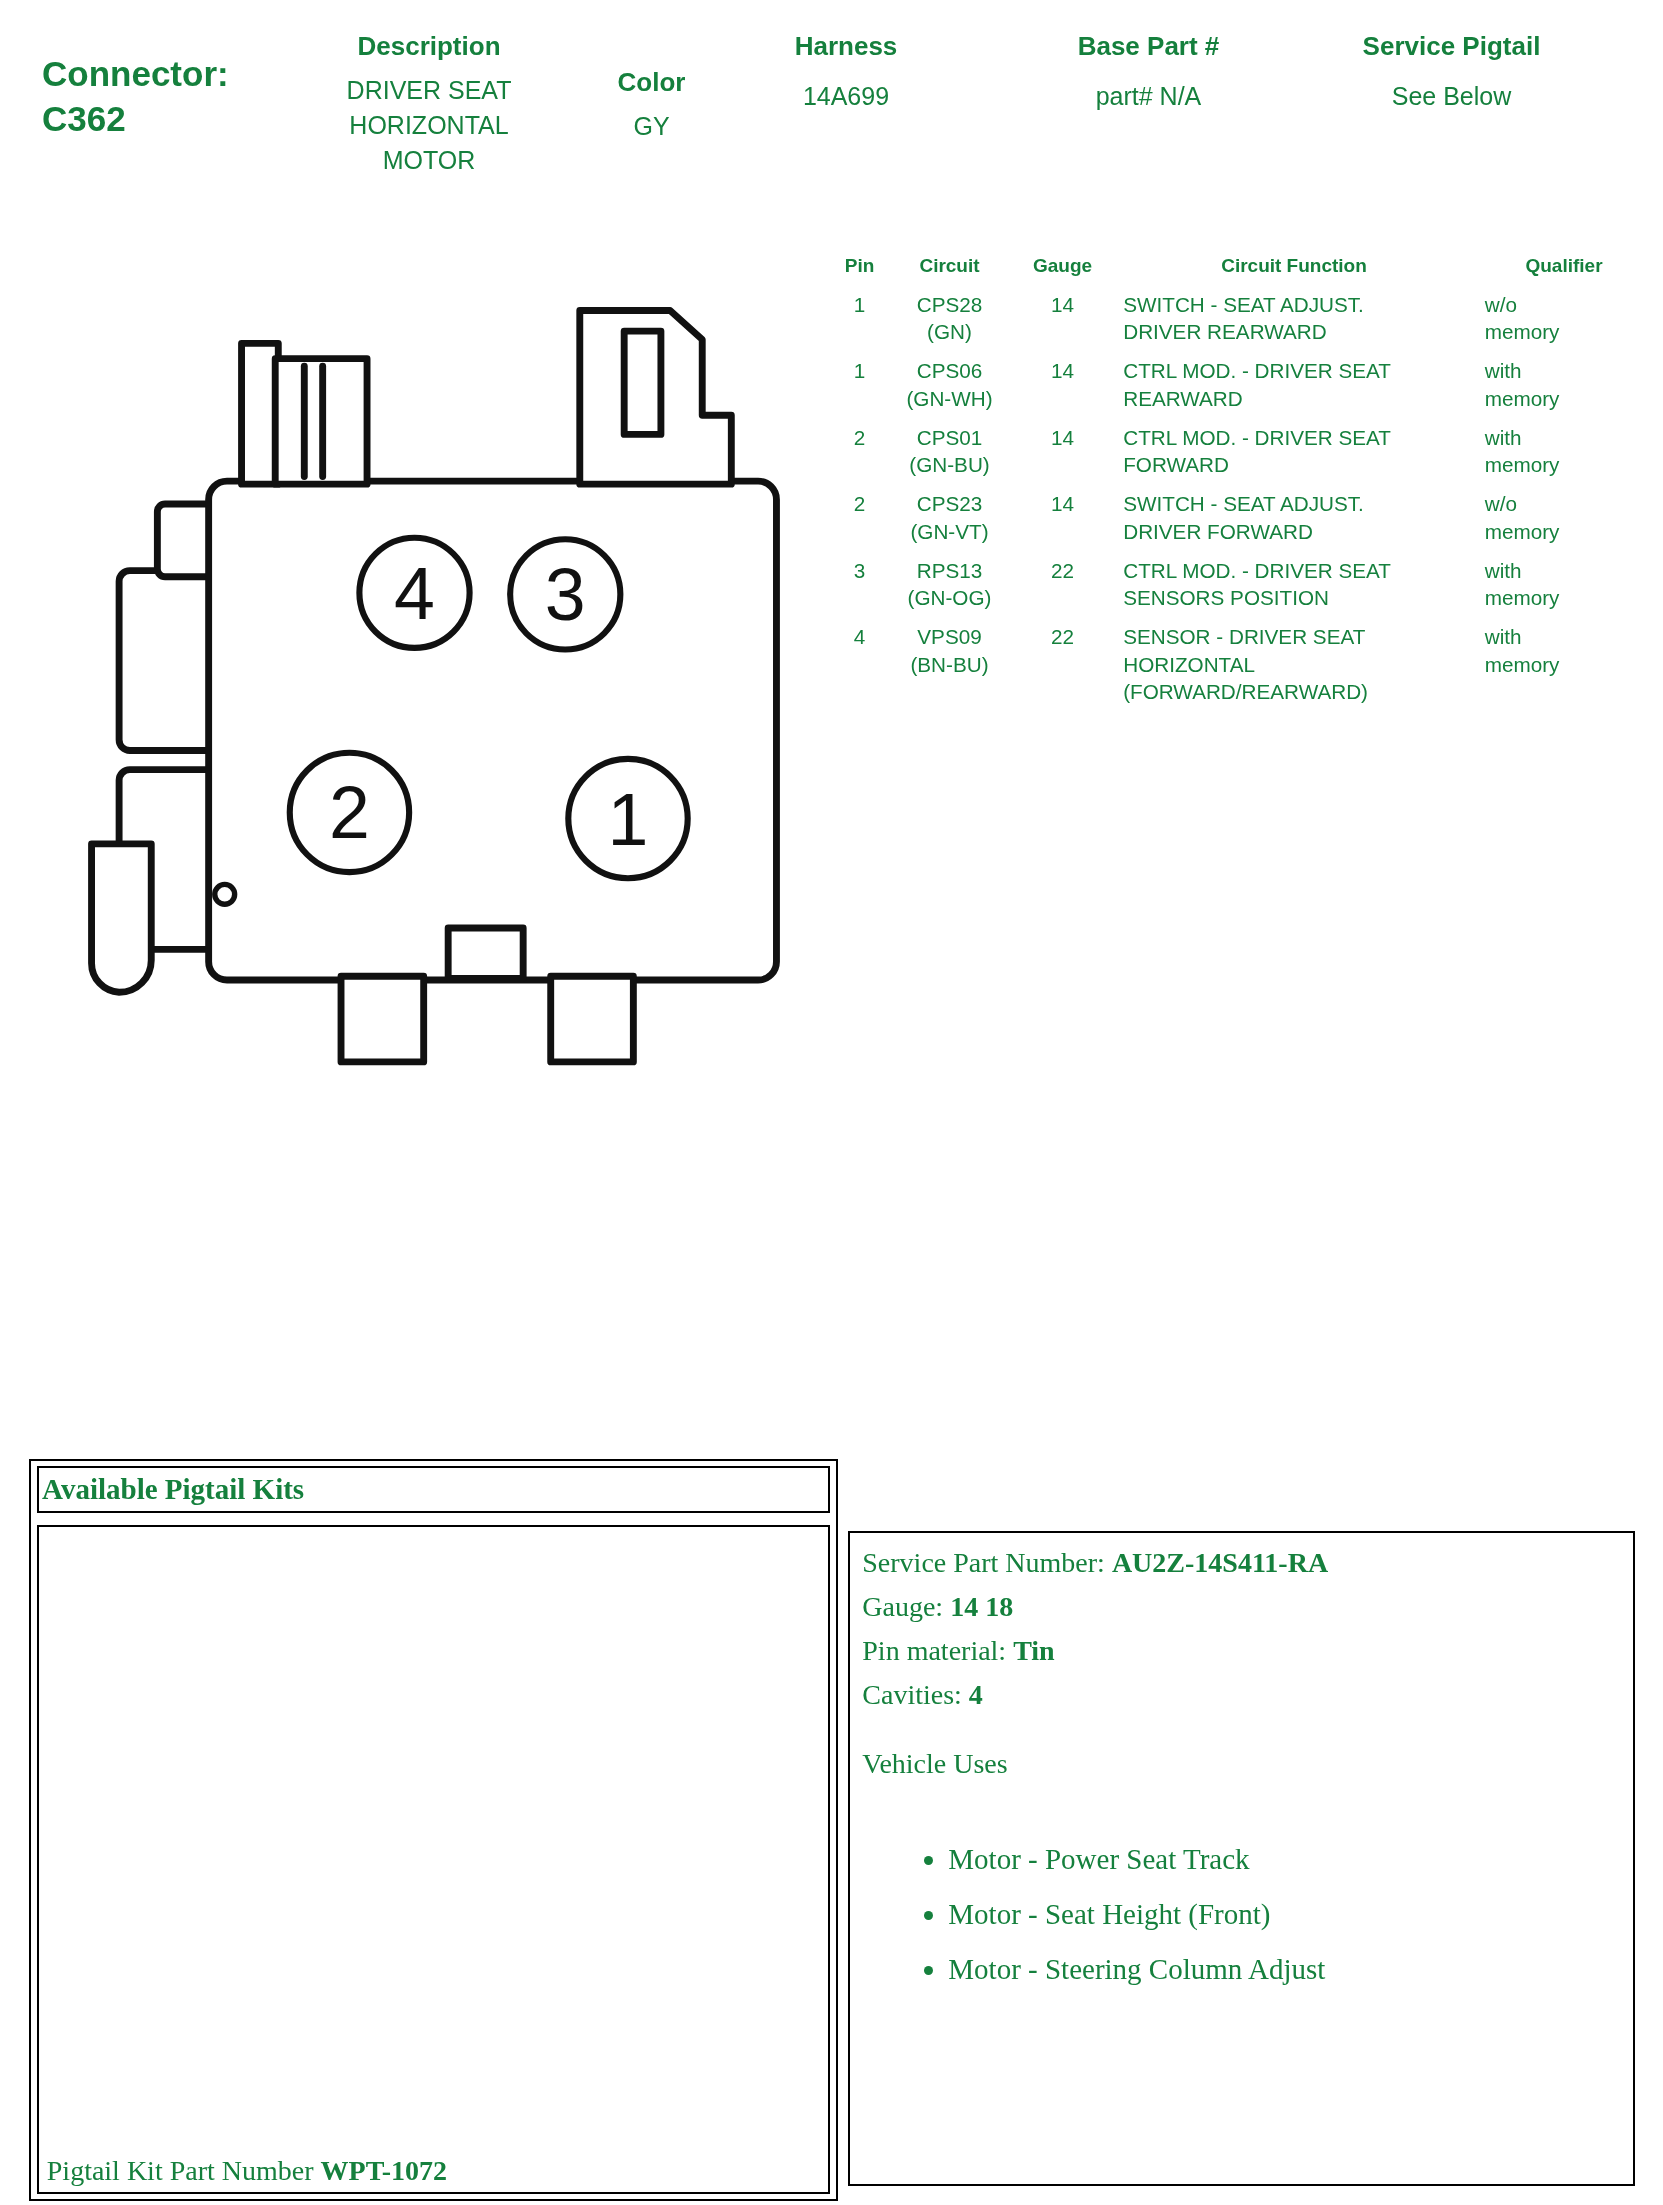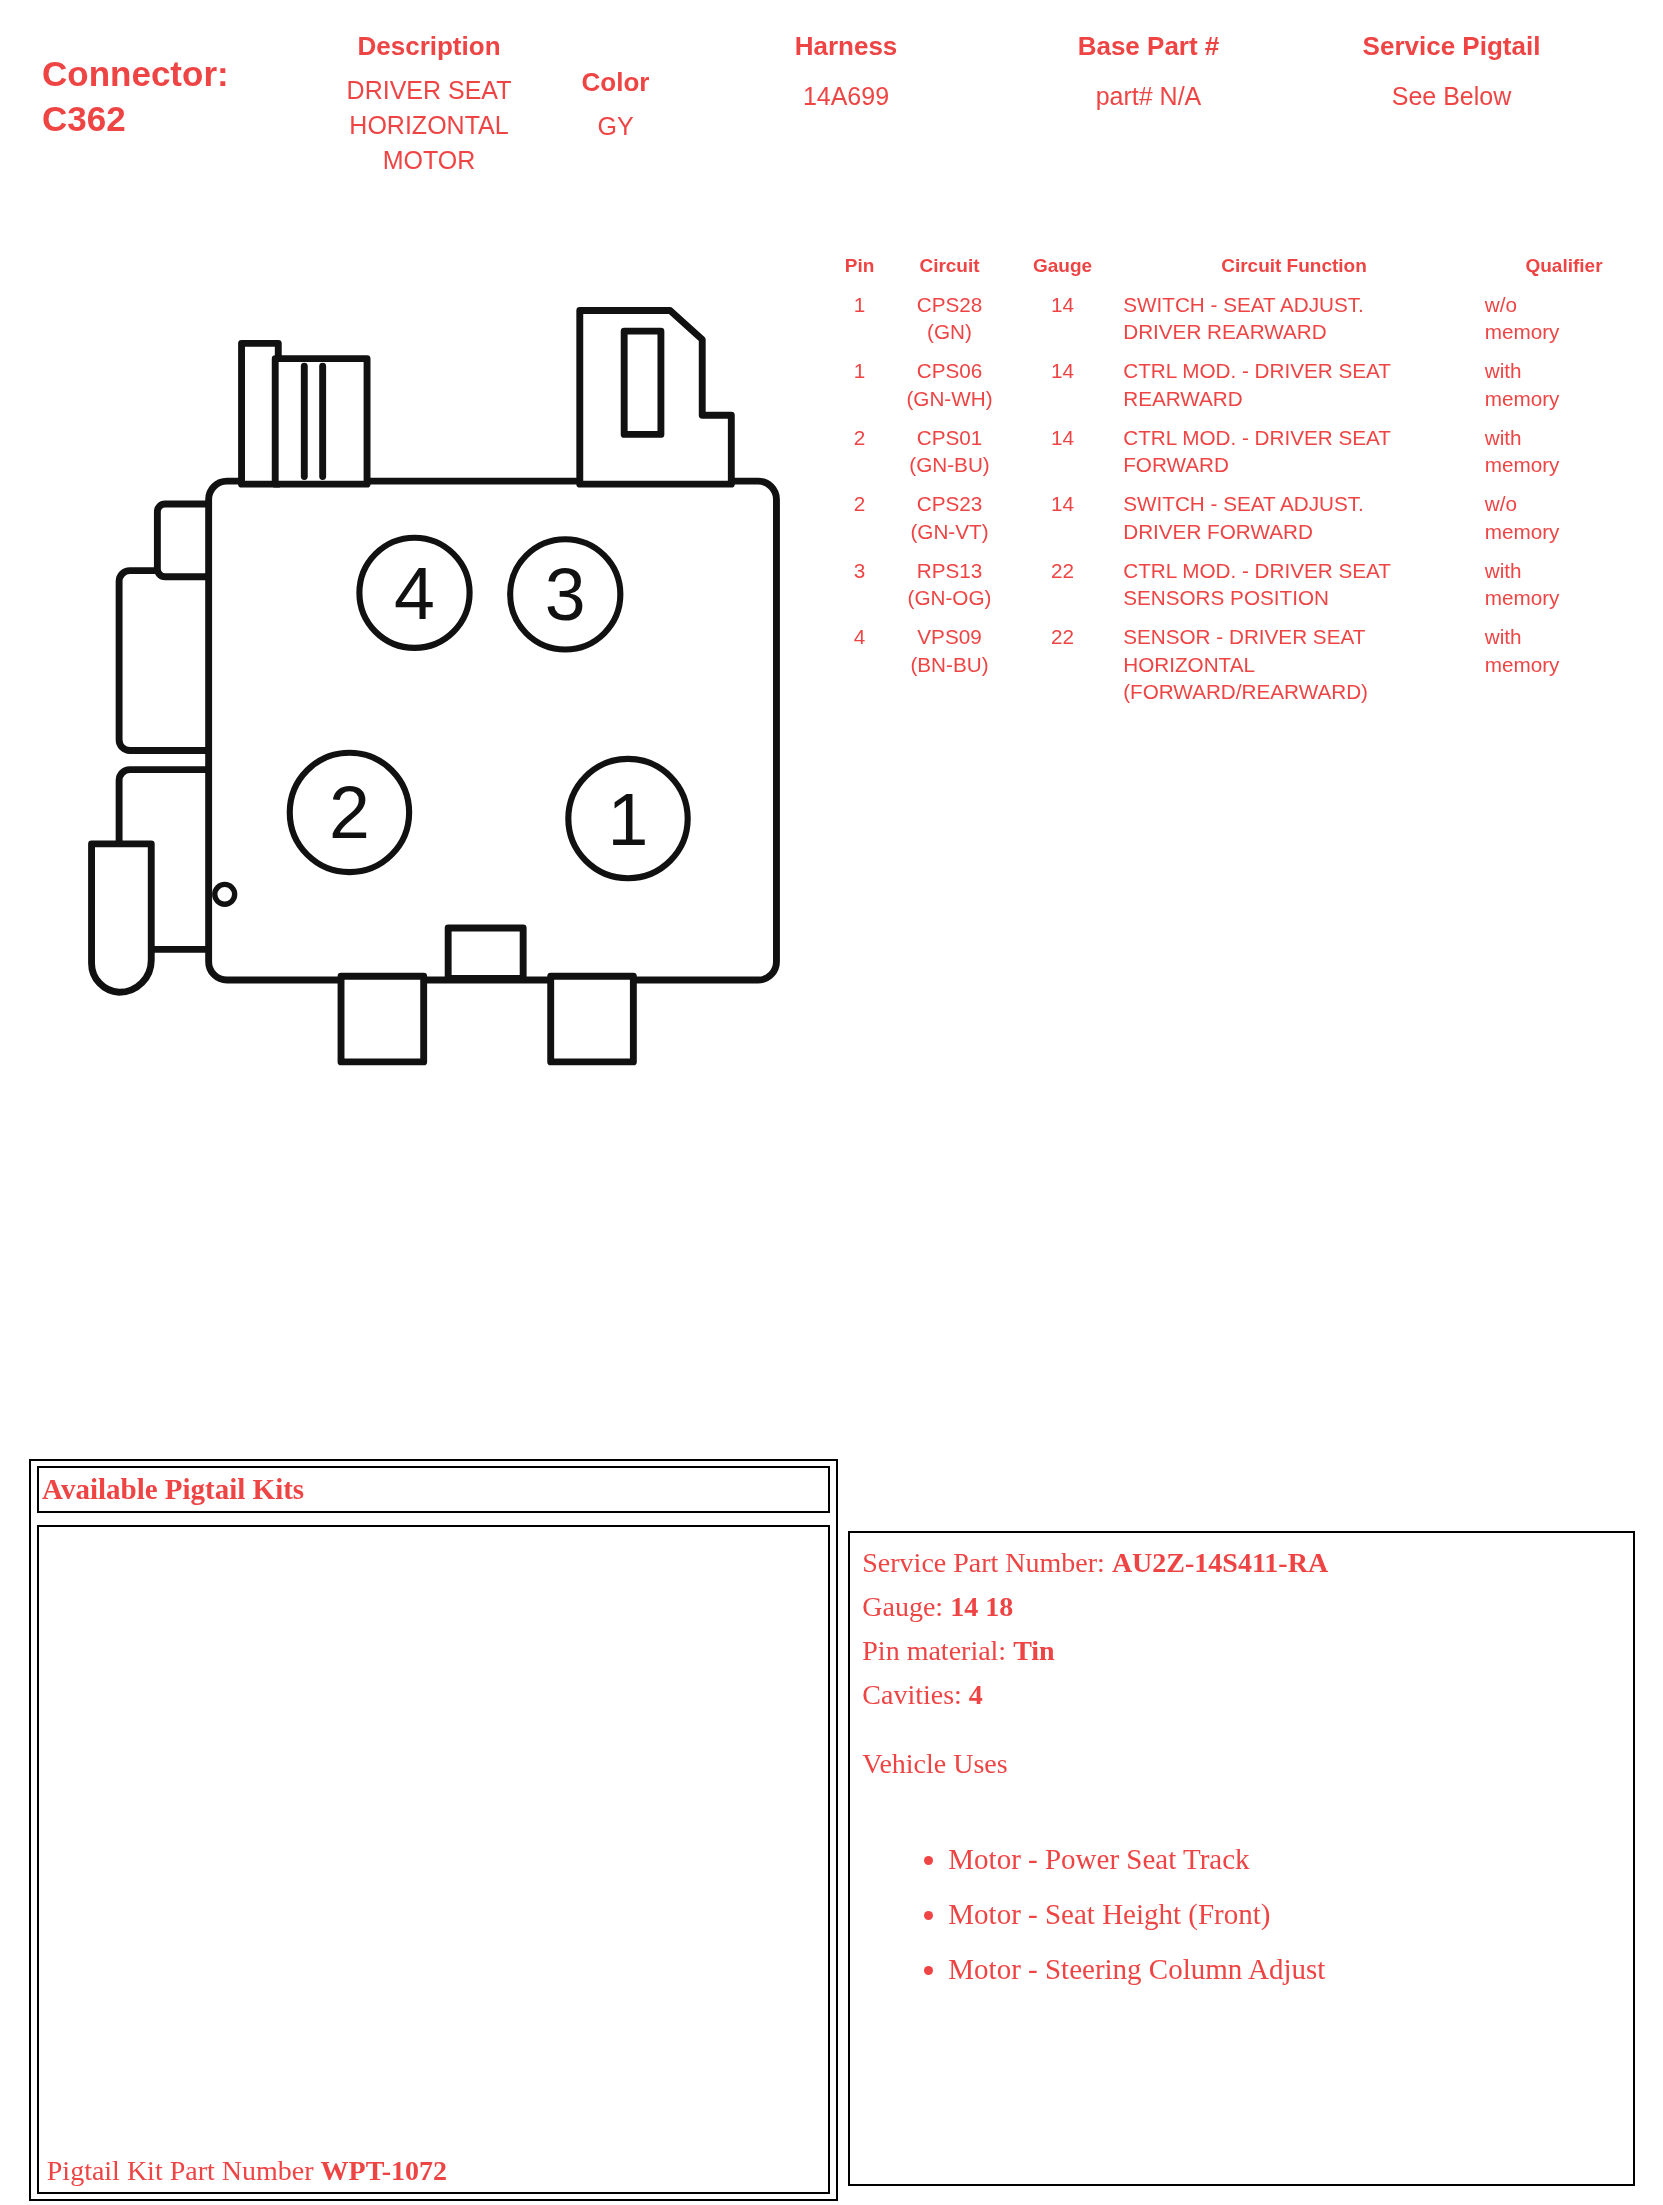--- a/index.html
+++ b/index.html
@@ -1,27 +1,27 @@
 <!DOCTYPE html>
 <html style="font-size:12.3px"><head>
 <meta charset="utf-8">
 <style>
   * { margin:0; padding:0; box-sizing:border-box; }
   html,body { background:#fff; }
   .page {
     position:relative; width:1663px; height:2205px; background:#ffffff;
-    font-family:"Liberation Sans", sans-serif; color:#ef4444; overflow:hidden;
+    font-family:"Liberation Sans", sans-serif; color:#15803d; overflow:hidden;
   }
   
   .conn-title { position:absolute; left:42px; top:52px; font-size:35px; font-weight:bold; line-height:1.28; }
   .hcol { position:absolute; text-align:center; }
   .hlabel { font-size:26px; font-weight:bold; }
   .hvalue { font-size:25px; margin-top:10.7px; white-space:pre-line; line-height:1.4; }
   .col-desc { left:291px; top:31px;  width:276px; }
-  .col-color{ left:539px; top:67px;  width:153px; }
+  .col-color{ left:575px; top:67px;  width:153px; }
   .col-harn { left:739px; top:31px;  width:214px; }
   .col-base { left:1026px;top:31px;  width:245px; }
   .col-pig  { left:1325px;top:31px;  width:253px; }
   .col-harn .hvalue, .col-base .hvalue, .col-pig .hvalue { margin-top:17px; }
 
   
   .diagram { position:absolute; left:44px; top:276px; width:754px; height:815px; }
   .diagram svg { width:100%; height:100%; }
   .cav-num { font-family:"Liberation Sans", sans-serif; font-size:96px; fill:#111; }
 

